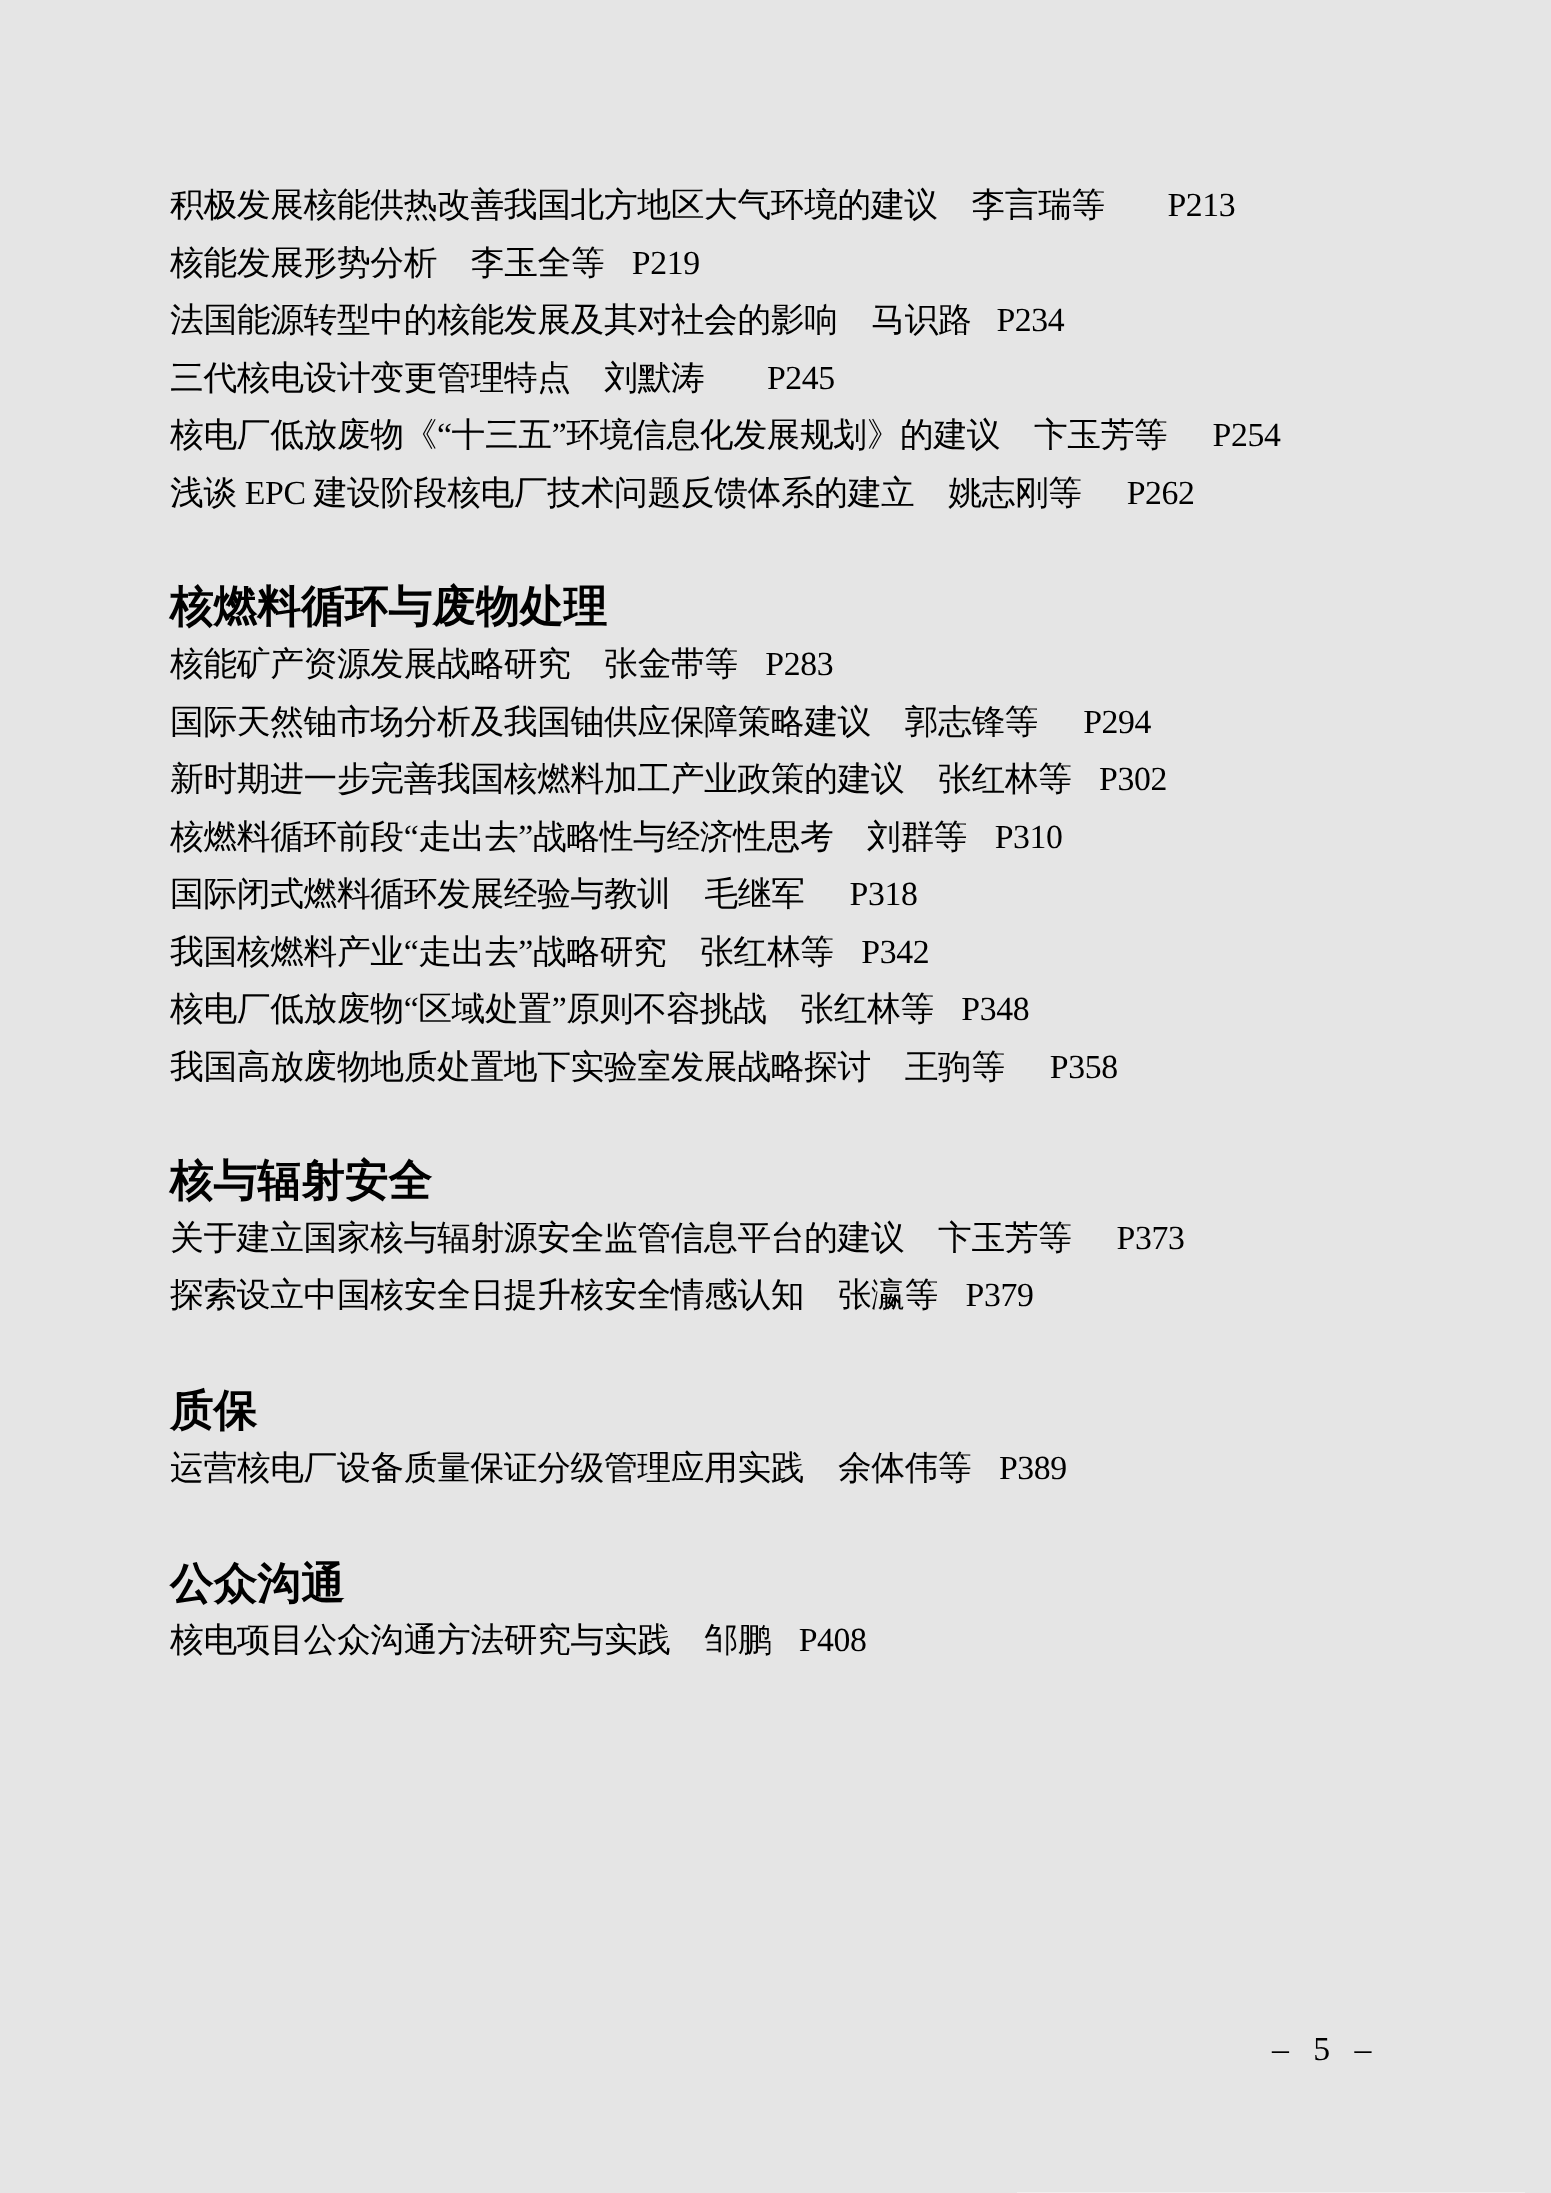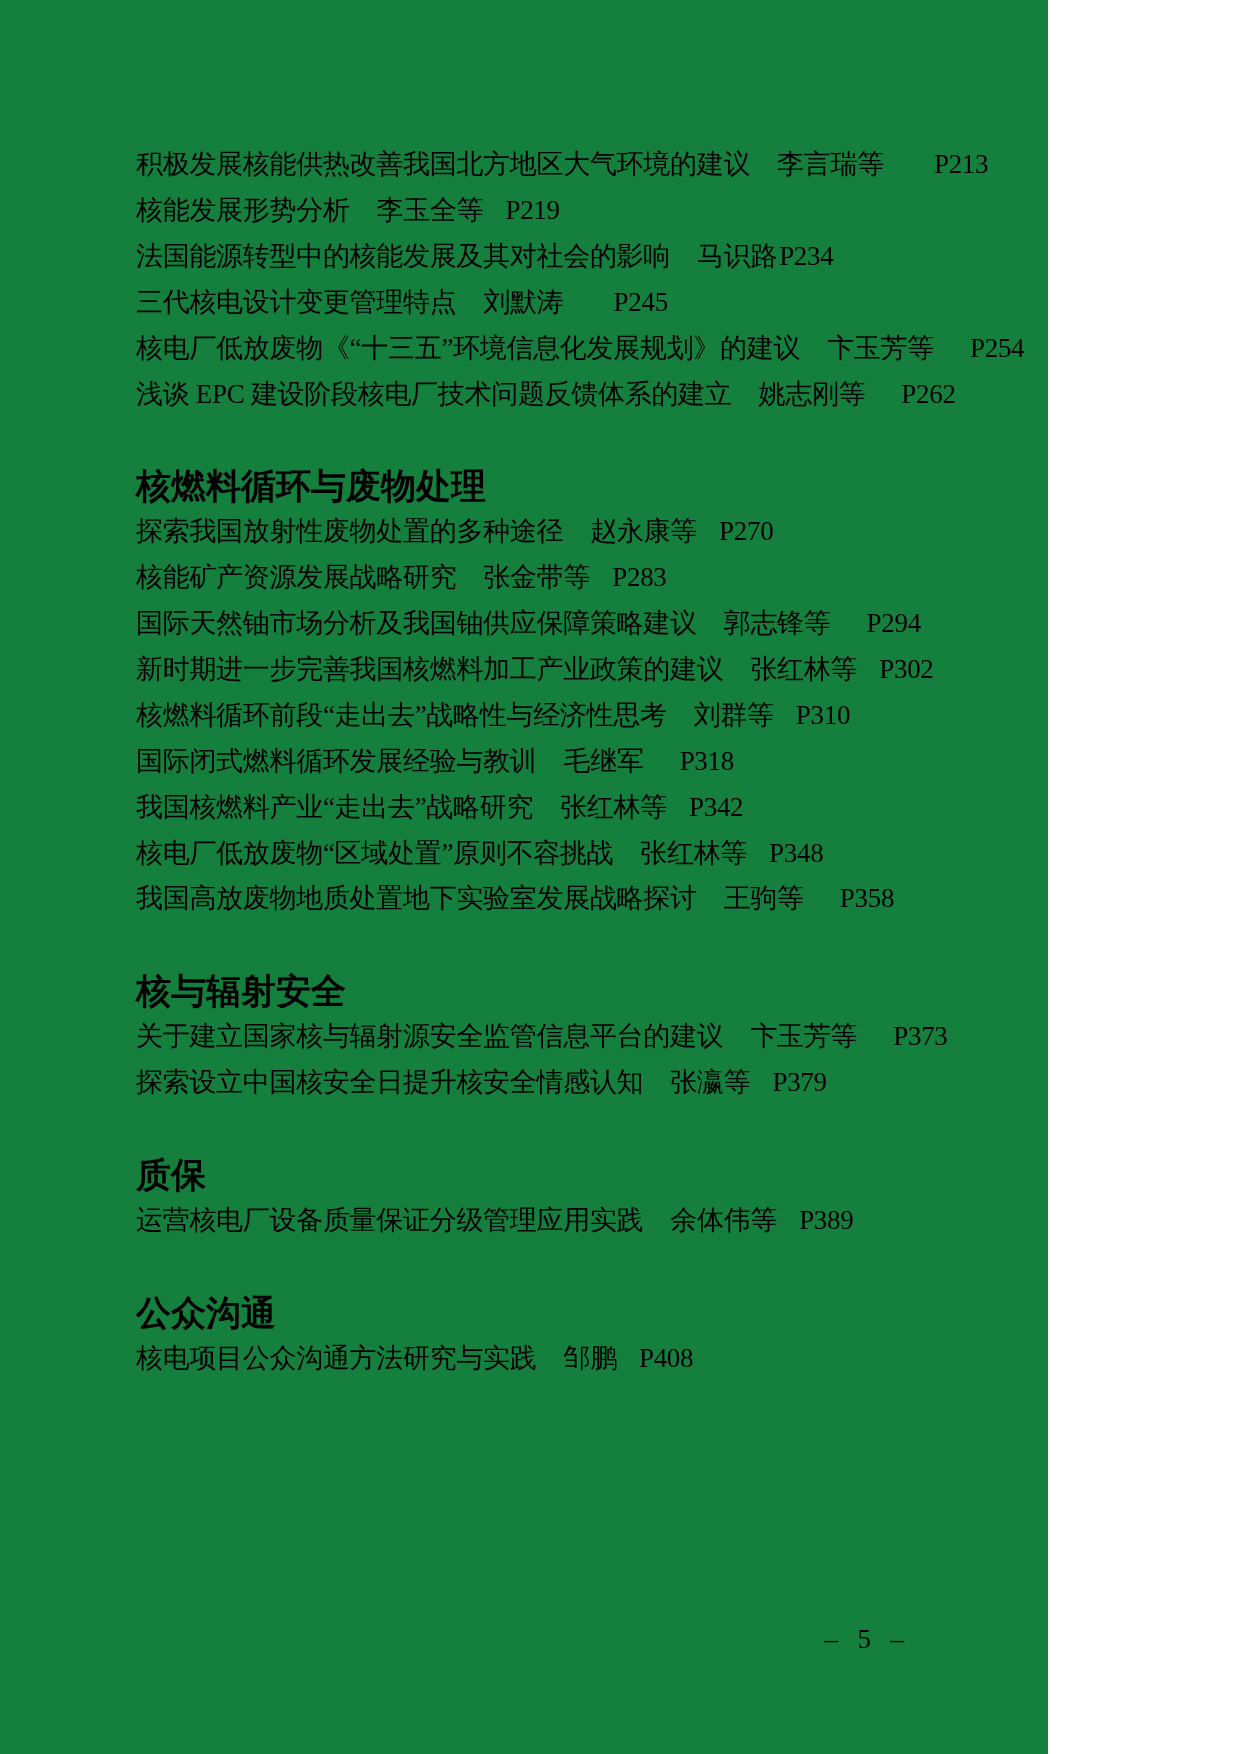--- a/index.html
+++ b/index.html
@@ -11,23 +11,23 @@
     width: 1241px;
     height: 1754px;
     position: relative;
     overflow: hidden;
     font-family: "Liberation Serif", "DejaVu Serif", serif;
     color: #000000;
   }
   .page {
     position: absolute;
     left: 0; top: 0;
-    width: 1048px;
+    width: 1241px;
     height: 1754px;
-    background: #15803d;
+    background: #e5e5e5;
   }
   .content {
     position: absolute;
     left: 136px;
     top: 142px;
     width: 1000px;
   }
   .entry {
     font-size: 27px;
     line-height: 45.9px;
@@ -37,21 +37,21 @@
   .section-heading {
     font-family: "Liberation Sans", "DejaVu Sans", sans-serif;
     font-weight: bold;
     font-size: 35px;
     line-height: 45.9px;
     margin-top: 45.9px;
     white-space: nowrap;
   }
   .entry .author { margin-left: 27px; }
   .entry .pageno { margin-left: 22px; }
-  .entry .pageno.g-narrow { margin-left: 2px; }
+  .entry .pageno.g-narrow { margin-left: 20px; }
   .entry .pageno.g-medium { margin-left: 36px; }
   .entry .pageno.g-wide   { margin-left: 50px; }
   .footer {
     position: absolute;
     top: 1594px;
     right: 142px;
     font-size: 27px;
     line-height: 30px;
     letter-spacing: 2px;
     white-space: pre;
@@ -62,21 +62,20 @@
 
 <div class="page">
   <main class="content">
       <div class="entry"><span class="title">积极发展核能供热改善我国北方地区大气环境的建议</span><span class="author">李言瑞等</span><span class="pageno g-wide">P213</span></div>
       <div class="entry"><span class="title">核能发展形势分析</span><span class="author">李玉全等</span><span class="pageno g-normal">P219</span></div>
       <div class="entry"><span class="title">法国能源转型中的核能发展及其对社会的影响</span><span class="author">马识路</span><span class="pageno g-narrow">P234</span></div>
       <div class="entry"><span class="title">三代核电设计变更管理特点</span><span class="author">刘默涛</span><span class="pageno g-wide">P245</span></div>
       <div class="entry"><span class="title">核电厂低放废物《“十三五”环境信息化发展规划》的建议</span><span class="author">卞玉芳等</span><span class="pageno g-medium">P254</span></div>
       <div class="entry"><span class="title">浅谈 EPC 建设阶段核电厂技术问题反馈体系的建立</span><span class="author">姚志刚等</span><span class="pageno g-medium">P262</span></div>
       <div class="section-heading">核燃料循环与废物处理</div>
-      <div class="entry"><span class="title">探索我国放射性废物处置的多种途径</span><span class="author">赵永康等</span><span class="pageno g-normal">P270</span></div>
       <div class="entry"><span class="title">核能矿产资源发展战略研究</span><span class="author">张金带等</span><span class="pageno g-normal">P283</span></div>
       <div class="entry"><span class="title">国际天然铀市场分析及我国铀供应保障策略建议</span><span class="author">郭志锋等</span><span class="pageno g-medium">P294</span></div>
       <div class="entry"><span class="title">新时期进一步完善我国核燃料加工产业政策的建议</span><span class="author">张红林等</span><span class="pageno g-normal">P302</span></div>
       <div class="entry"><span class="title">核燃料循环前段“走出去”战略性与经济性思考</span><span class="author">刘群等</span><span class="pageno g-normal">P310</span></div>
       <div class="entry"><span class="title">国际闭式燃料循环发展经验与教训</span><span class="author">毛继军</span><span class="pageno g-medium">P318</span></div>
       <div class="entry"><span class="title">我国核燃料产业“走出去”战略研究</span><span class="author">张红林等</span><span class="pageno g-normal">P342</span></div>
       <div class="entry"><span class="title">核电厂低放废物“区域处置”原则不容挑战</span><span class="author">张红林等</span><span class="pageno g-normal">P348</span></div>
       <div class="entry"><span class="title">我国高放废物地质处置地下实验室发展战略探讨</span><span class="author">王驹等</span><span class="pageno g-medium">P358</span></div>
       <div class="section-heading">核与辐射安全</div>
       <div class="entry"><span class="title">关于建立国家核与辐射源安全监管信息平台的建议</span><span class="author">卞玉芳等</span><span class="pageno g-medium">P373</span></div>

